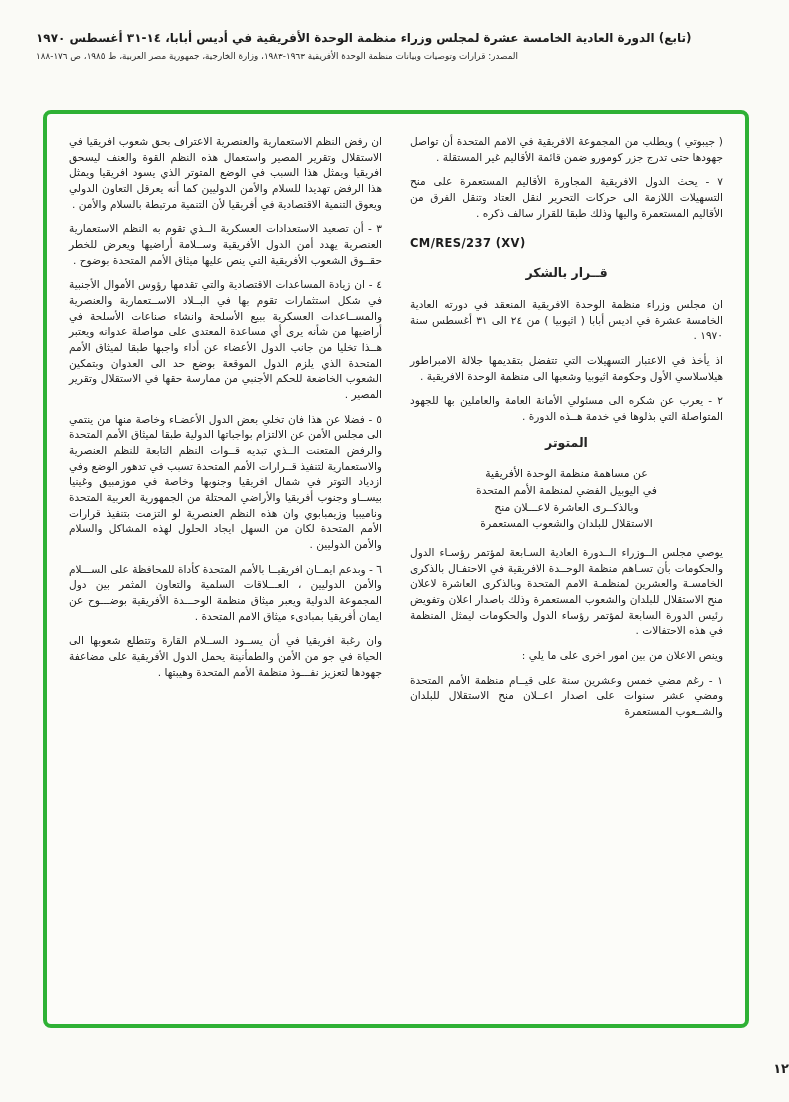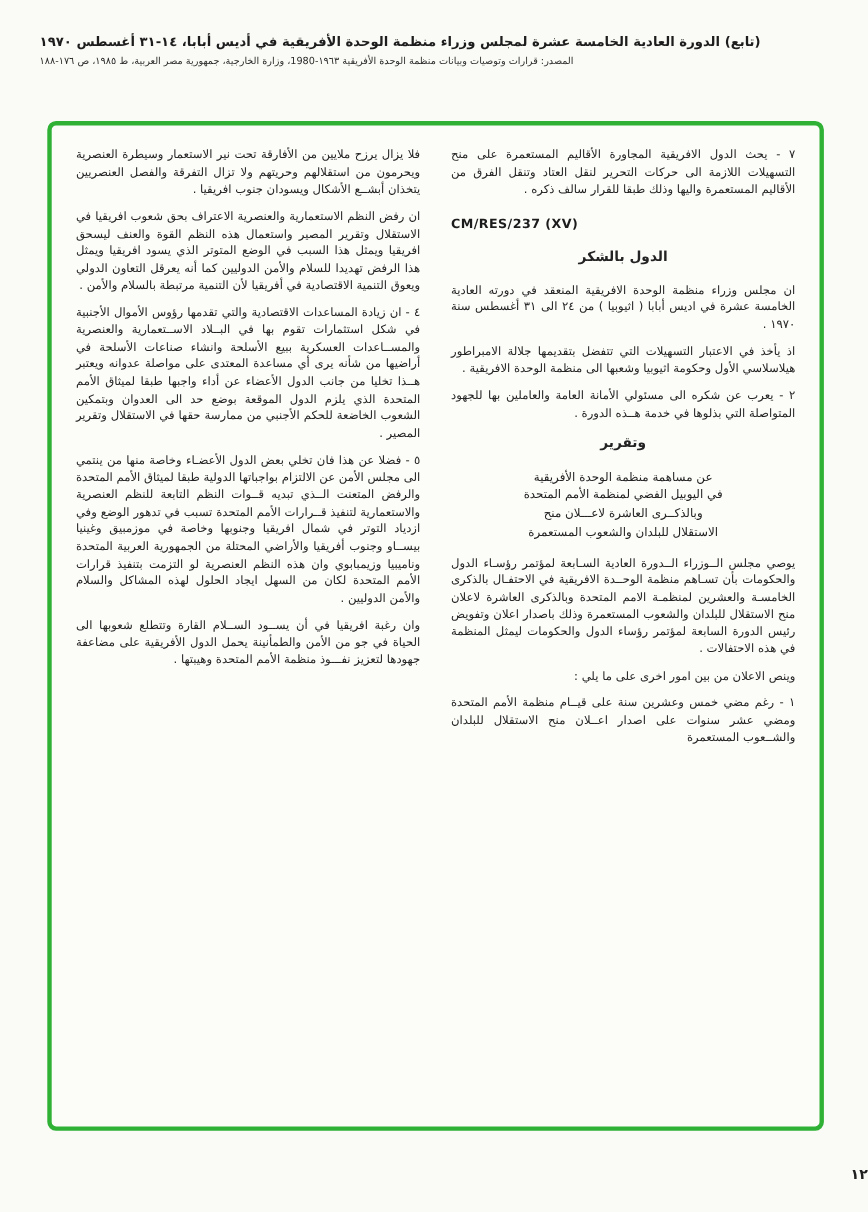--- a/index.html
+++ b/index.html
@@ -91,44 +91,46 @@
     font-size:13px;
     font-weight:bold;
     color:#1f1f1f;
   }
 </style>
 </head>
 <body style="background: rgb(250, 250, 246);">
 
 <header class="page-header">
   <div class="header-title">(تابع) الدورة العادية الخامسة عشرة لمجلس وزراء منظمة الوحدة الأفريقية في أديس أبابا، ١٤-٣١ أغسطس ١٩٧٠</div>
-  <div class="header-source">المصدر: قرارات وتوصيات وبيانات منظمة الوحدة الأفريقية ١٩٦٣-1980، وزارة الخارجية، جمهورية مصر العربية، ط ١٩٨٥، ص ١٧٦-١٨٨</div>
+  <div class="header-source">المصدر: قرارات وتوصيات وبيانات منظمة الوحدة الأفريقية ١٩٦٣-١٩٨٣، وزارة الخارجية، جمهورية مصر العربية، ط ١٩٨٥، ص ١٧٦-١٨٨</div>
 </header>
 
 <main class="content-frame" style="border-color: rgb(46, 177, 53);">
   <div class="columns">
     <div class="column">
+        <div class="block p">( جيبوتي ) ويطلب من المجموعة الافريقية في الامم المتحدة أن تواصل جهودها حتى تدرج جزر كومورو ضمن قائمة الأقاليم غير المستقلة .</div>
         <div class="block p">٧ - يحث الدول الافريقية المجاورة الأقاليم المستعمرة على منح التسهيلات اللازمة الى حركات التحرير لنقل العتاد وتنقل الفرق من الأقاليم المستعمرة واليها وذلك طبقا للقرار سالف ذكره .</div>
         <div class="block ref">CM/RES/237 (XV)</div>
-        <div class="block heading">الدول بالشكر</div>
+        <div class="block heading">قــرار بالشكر</div>
         <div class="block p">ان مجلس وزراء منظمة الوحدة الافريقية المنعقد في دورته العادية الخامسة عشرة في اديس أبابا ( اثيوبيا ) من ٢٤ الى ٣١ أغسطس سنة ١٩٧٠ .</div>
         <div class="block p">اذ يأخذ في الاعتبار التسهيلات التي تتفضل بتقديمها جلالة الامبراطور هيلاسلاسي الأول وحكومة اثيوبيا وشعبها الى منظمة الوحدة الافريقية .</div>
         <div class="block p">٢ - يعرب عن شكره الى مسئولي الأمانة العامة والعاملين بها للجهود المتواصلة التي بذلوها في خدمة هــذه الدورة .</div>
-        <div class="block heading">وتقرير</div>
+        <div class="block heading">المتوتر</div>
         <div class="block subheading">عن مساهمة منظمة الوحدة الأفريقية
 في اليوبيل الفضي لمنظمة الأمم المتحدة
 وبالذكــرى العاشرة لاعـــلان منح
 الاستقلال للبلدان والشعوب المستعمرة</div>
         <div class="block p">يوصي مجلس الــوزراء الــدورة العادية السـابعة لمؤتمر رؤسـاء الدول والحكومات بأن تسـاهم منظمة الوحــدة الافريقية في الاحتفـال بالذكرى الخامسـة والعشرين لمنظمـة الامم المتحدة وبالذكرى العاشرة لاعلان منح الاستقلال للبلدان والشعوب المستعمرة وذلك باصدار اعلان وتفويض رئيس الدورة السابعة لمؤتمر رؤساء الدول والحكومات ليمثل المنظمة في هذه الاحتفالات .</div>
         <div class="block p">وينص الاعلان من بين امور اخرى على ما يلي :</div>
         <div class="block p">١ - رغم مضي خمس وعشرين سنة على قيــام منظمة الأمم المتحدة ومضي عشر سنوات على اصدار اعــلان منح الاستقلال للبلدان والشــعوب المستعمرة</div>
       </div>
     <div class="column">
-        <div class="block p">فلا يزال يرزح ملايين من الأفارقة تحت نير الاستعمار وسيطرة العنصرية ويحرمون من استقلالهم وحريتهم ولا تزال التفرقة والفصل العنصريين يتخذان أبشــع الأشكال ويسودان جنوب افريقيا .</div>
         <div class="block p">ان رفض النظم الاستعمارية والعنصرية الاعتراف بحق شعوب افريقيا في الاستقلال وتقرير المصير واستعمال هذه النظم القوة والعنف ليسحق افريقيا ويمثل هذا السبب في الوضع المتوتر الذي يسود افريقيا ويمثل هذا الرفض تهديدا للسلام والأمن الدوليين كما أنه يعرقل التعاون الدولي ويعوق التنمية الاقتصادية في أفريقيا لأن التنمية مرتبطة بالسلام والأمن .</div>
+        <div class="block p">٣ - أن تصعيد الاستعدادات العسكرية الــذي تقوم به النظم الاستعمارية العنصرية يهدد أمن الدول الأفريقية وســلامة أراضيها ويعرض للخطر حقــوق الشعوب الأفريقية التي ينص عليها ميثاق الأمم المتحدة بوضوح .</div>
         <div class="block p">٤ - ان زيادة المساعدات الاقتصادية والتي تقدمها رؤوس الأموال الأجنبية في شكل استثمارات تقوم بها في البــلاد الاســتعمارية والعنصرية والمســاعدات العسكرية ببيع الأسلحة وانشاء صناعات الأسلحة في أراضيها من شأنه يرى أي مساعدة المعتدى على مواصلة عدوانه ويعتبر هــذا تخليا من جانب الدول الأعضاء عن أداء واجبها طبقا لميثاق الأمم المتحدة الذي يلزم الدول الموقعة بوضع حد الى العدوان وبتمكين الشعوب الخاضعة للحكم الأجنبي من ممارسة حقها في الاستقلال وتقرير المصير .</div>
         <div class="block p">٥ - فضلا عن هذا فان تخلي بعض الدول الأعضـاء وخاصة منها من ينتمي الى مجلس الأمن عن الالتزام بواجباتها الدولية طبقا لميثاق الأمم المتحدة والرفض المتعنت الــذي تبديه قــوات النظم التابعة للنظم العنصرية والاستعمارية لتنفيذ قــرارات الأمم المتحدة تسبب في تدهور الوضع وفي ازدياد التوتر في شمال افريقيا وجنوبها وخاصة في موزمبيق وغينيا بيســاو وجنوب أفريقيا والأراضي المحتلة من الجمهورية العربية المتحدة وناميبيا وزيمبابوي وان هذه النظم العنصرية لو التزمت بتنفيذ قرارات الأمم المتحدة لكان من السهل ايجاد الحلول لهذه المشاكل والسلام والأمن الدوليين .</div>
+        <div class="block p">٦ - وبدعم ايمــان افريقيــا بالأمم المتحدة كأداة للمحافظة على الســـلام والأمن الدوليين ، العـــلاقات السلمية والتعاون المثمر بين دول المجموعة الدولية ويعبر ميثاق منظمة الوحـــدة الأفريقية بوضـــوح عن ايمان أفريقيا بمبادىء ميثاق الامم المتحدة .</div>
         <div class="block p">وان رغبة افريقيا في أن يســود الســلام القارة وتتطلع شعوبها الى الحياة في جو من الأمن والطمأنينة يحمل الدول الأفريقية على مضاعفة جهودها لتعزيز نفـــوذ منظمة الأمم المتحدة وهيبتها .</div>
       </div>
   </div>
 </main>
 
 <footer class="page-number">١٢</footer>
 
 </body></html>

